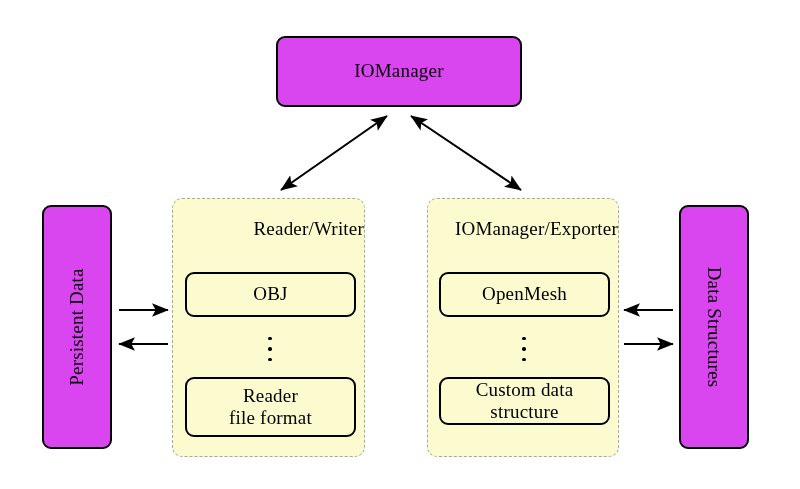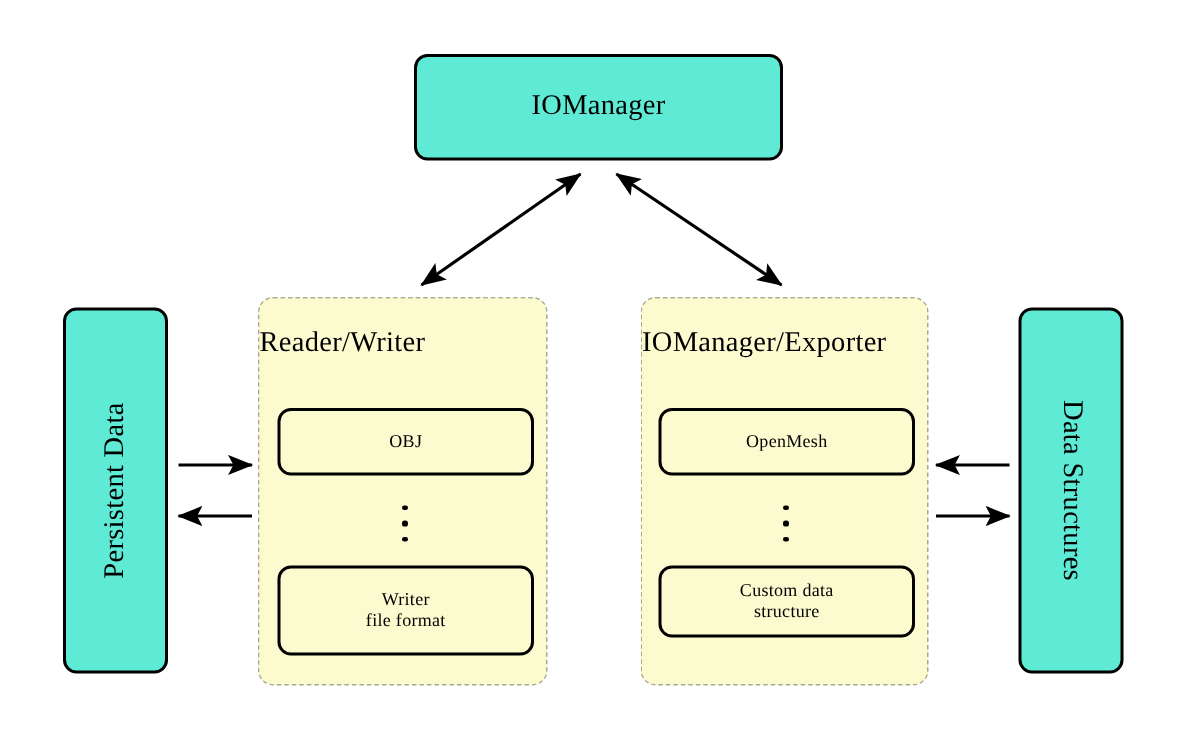--- a/index.html
+++ b/index.html
@@ -33,21 +33,21 @@
     height: 489px;
     z-index: 1;
   }
 
   
   .node {
     position: absolute;
     box-sizing: border-box;
     border: 2.2px solid #000000;
     border-radius: 9px;
-    background: #5eead4;
+    background: #d946ef;
     display: flex;
     align-items: center;
     justify-content: center;
     z-index: 3;
   }
 
   .node-label {
     font-size: 19px;
     line-height: 1.16;
     text-align: center;
@@ -102,39 +102,39 @@
     top: 198px;
     width: 192px;
     height: 259px;
   }
 
   .panel-title {
     position: absolute;
     left: 0;
     right: 0;
     top: 19px;
-    text-align: left;
+    text-align: right;
     font-size: 19px;
     letter-spacing: 0.2px;
     white-space: nowrap;
   }
 
   
   .inner-node {
     position: absolute;
     box-sizing: border-box;
     border: 2.4px solid #000000;
     border-radius: 9px;
     background: #fbfbcf;
     display: flex;
     align-items: center;
     justify-content: center;
     z-index: 3;
   }
-  .inner-node .node-label { font-size: 12px; }
+  .inner-node .node-label { font-size: 19px; }
 
   #obj-node        { left: 185px; top: 272px; width: 171px; height: 45px; }
   #custom-file-node{ left: 185px; top: 377px; width: 171px; height: 60px; }
   #openmesh-node   { left: 439px; top: 272px; width: 171px; height: 45px; }
   #custom-data-node{ left: 439px; top: 377px; width: 171px; height: 48px; }
 
   
   .vdots {
     position: absolute;
     width: 20px;
@@ -210,21 +210,21 @@
     <span class="node-label">OBJ</span>
   </div>
 
   <div class="vdots" id="dots-left">
     <span></span>
     <span></span>
     <span></span>
   </div>
 
   <div class="inner-node" id="custom-file-node">
-    <span class="node-label">Writer
+    <span class="node-label">Reader
 file format</span>
   </div>
 
   <div class="group-panel" id="importer-exporter-panel">
     <div class="panel-title">IOManager/Exporter</div>
   </div>
 
   <div class="inner-node" id="openmesh-node">
     <span class="node-label">OpenMesh</span>
   </div>

